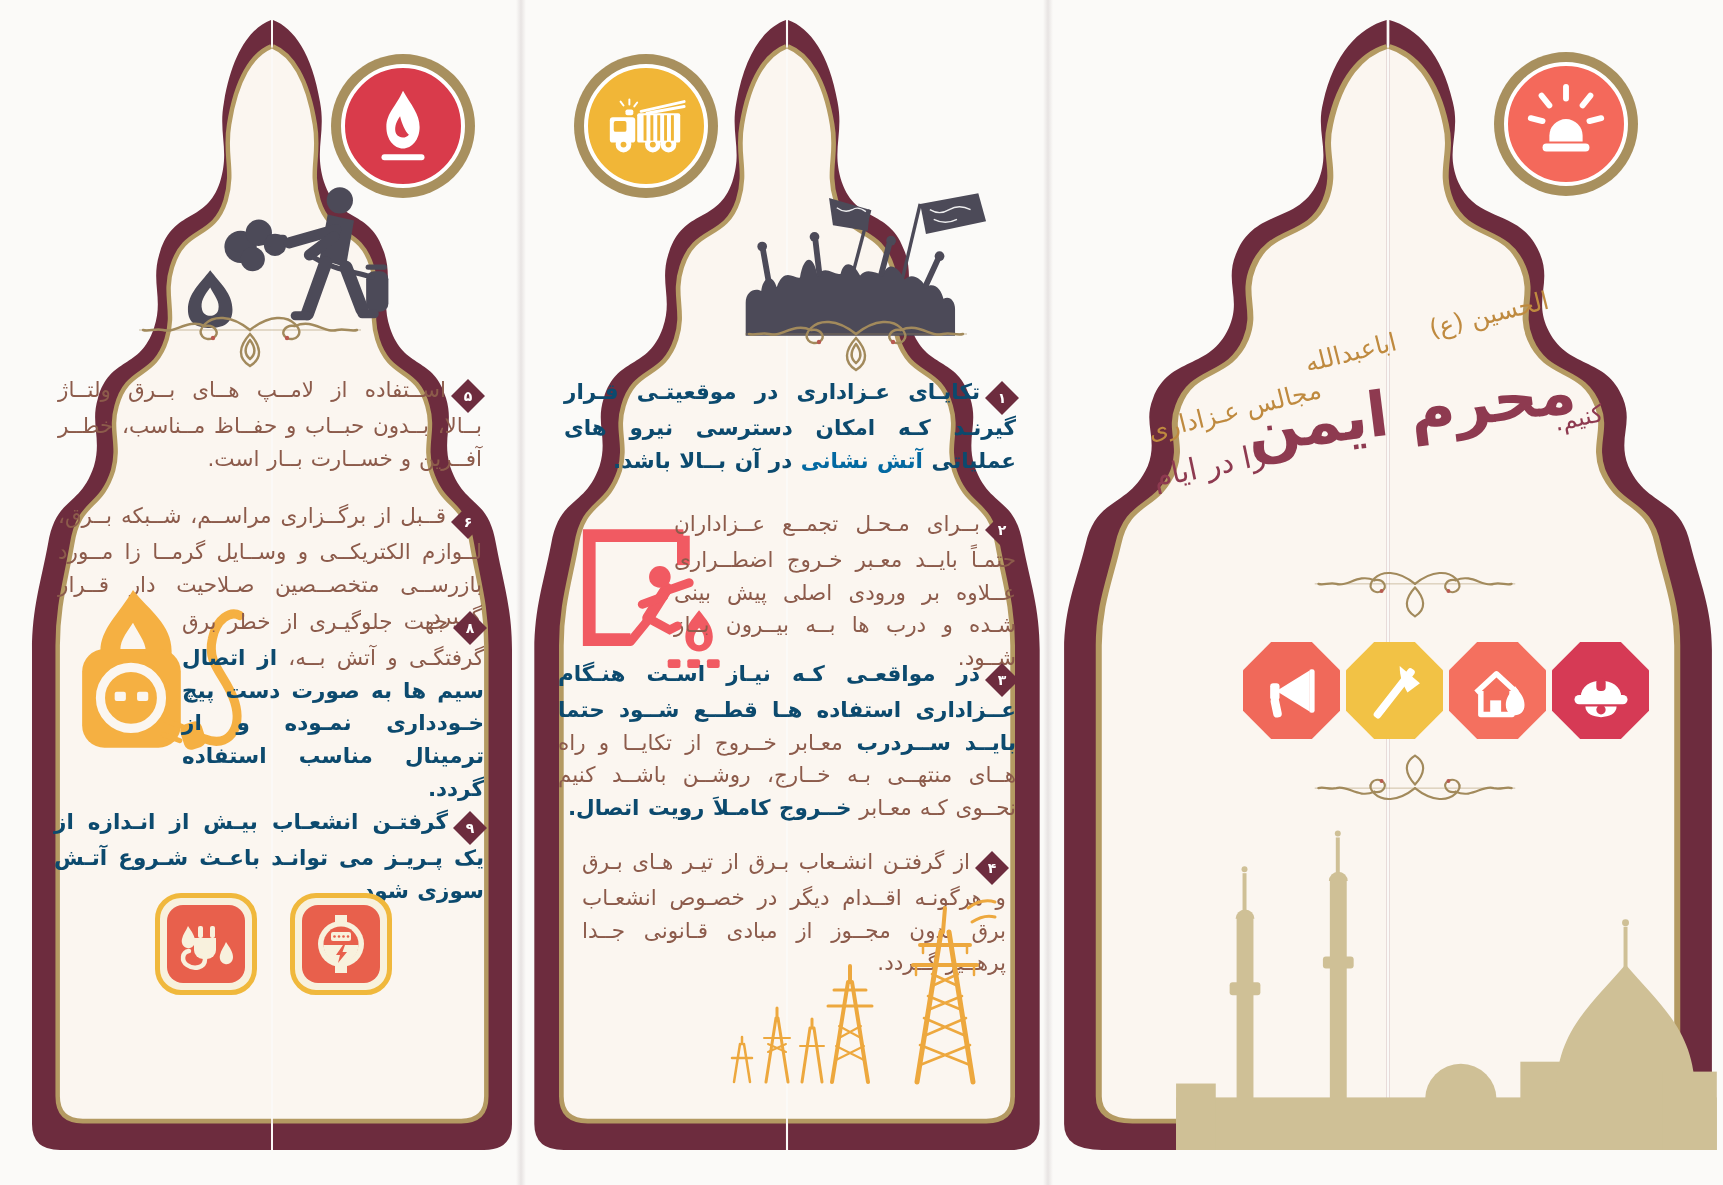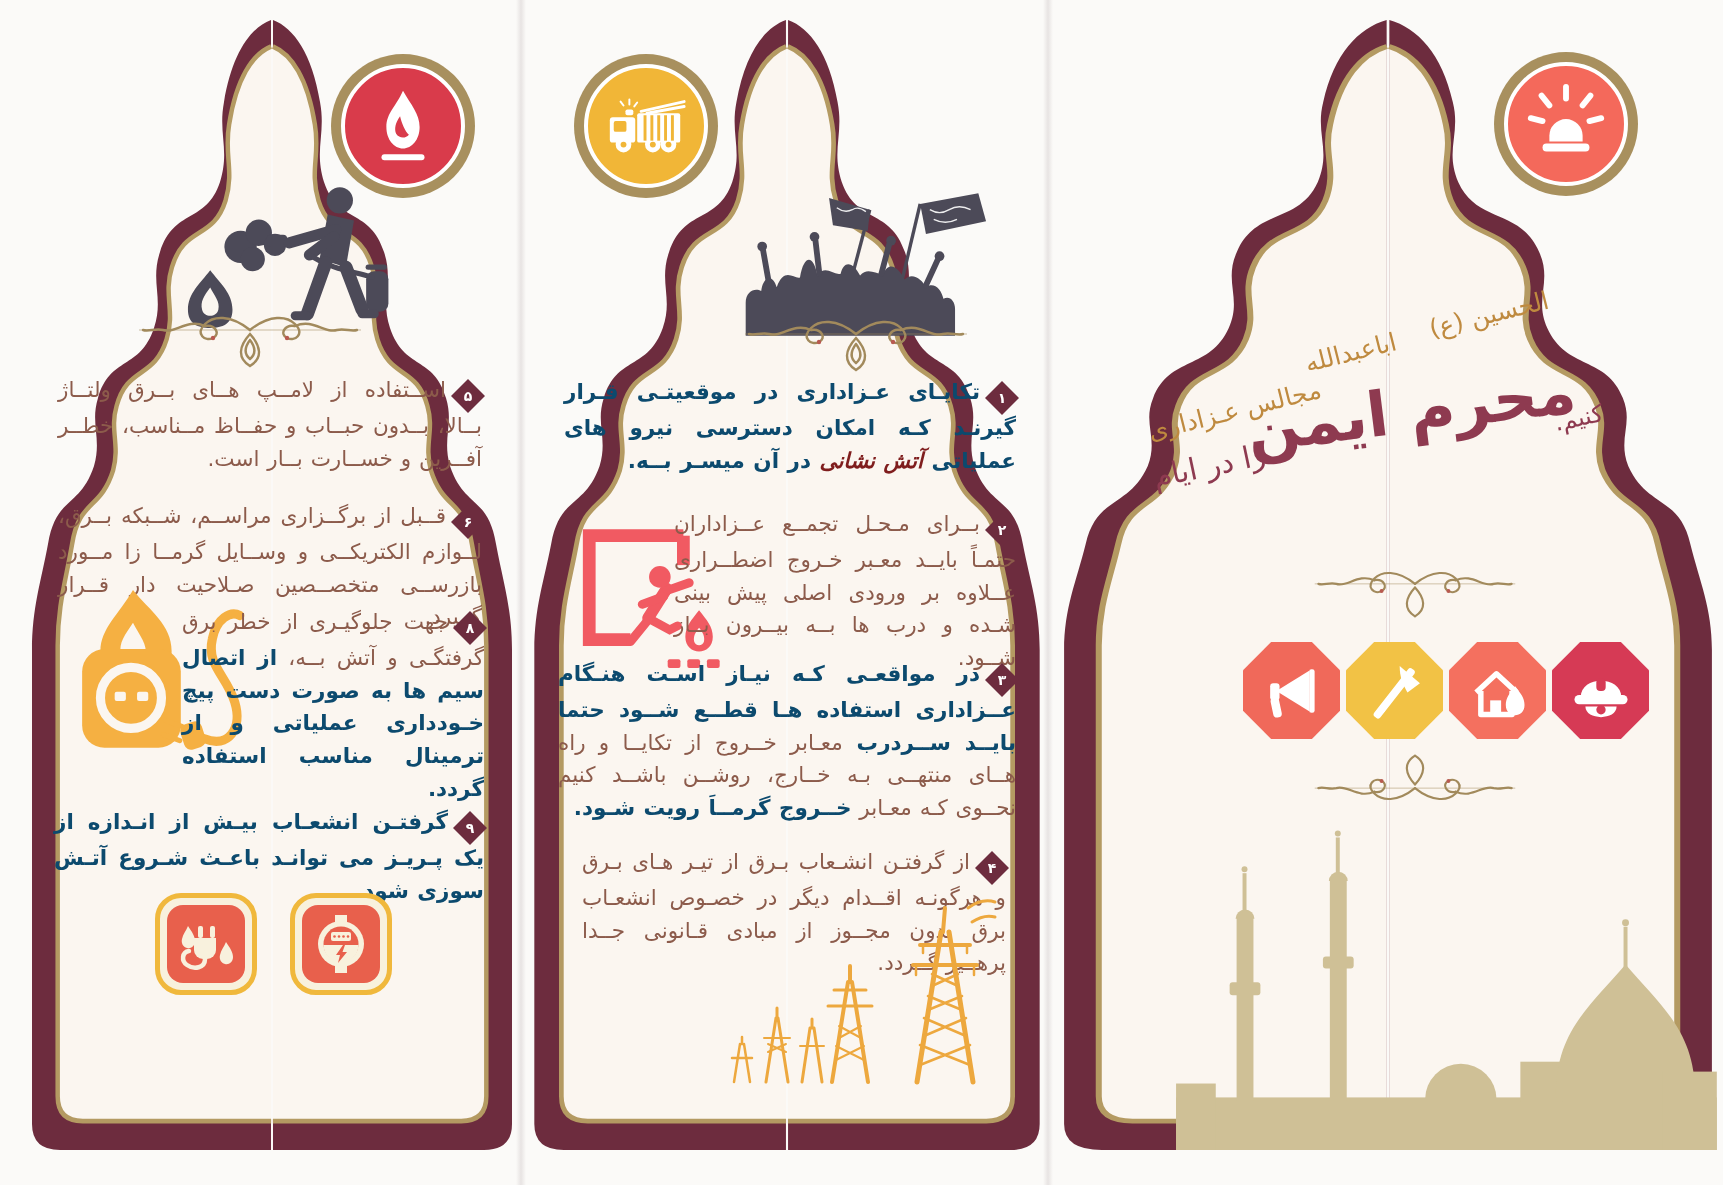--- a/index.html
+++ b/index.html
@@ -9,21 +9,21 @@
   .arch{position:absolute;inset:0;width:100%;height:100%;}
   .arch-outer{fill:#6d2c3e;}
   .arch-fill{fill:#fbf6f0;}
   .arch-line{fill:none;stroke:#b49a62;stroke-width:5;}
   .badge{position:absolute;width:116px;height:116px;border-radius:50%;border:4px solid #fff;
          box-shadow:0 0 0 10px #a8905e;display:flex;align-items:center;justify-content:center;z-index:5;}
   .badge svg{width:88px;height:88px;}
   .content{position:absolute;inset:0;z-index:2;}
   .item{position:absolute;direction:rtl;text-align:justify;font-size:21.5px;line-height:1.52;
         margin:0;color:#5b5665;word-spacing:1px;}
-  .seg-brown{color:#8c5b4b;} .seg-gray{color:#0c4a6e;font-weight:bold;} .seg-red{color:#7f1d1d;font-weight:bold;font-style:italic;}
+  .seg-brown{color:#8c5b4b;} .seg-gray{color:#0c4a6e;font-weight:bold;} .seg-red{color:#0369a1;font-weight:bold;}
   .nd{display:inline-block;width:24px;height:24px;background:#6d2c3e;transform:rotate(45deg);
       margin:2px 2px 2px 10px;vertical-align:-4px;text-align:center;}
   .nd i{display:block;transform:rotate(-45deg);font-style:normal;color:#fff;font-size:14px;
         font-weight:bold;line-height:24px;}
   .flourish{position:absolute;}
   .sq-icon{position:absolute;width:102px;height:102px;border:5px solid #f0b83c;border-radius:26px;
            background:#f8f1dd;box-sizing:border-box;padding:7px;}
   .sq-icon .inner{width:100%;height:100%;background:#e8604c;border-radius:16px;
                   display:flex;align-items:center;justify-content:center;}
   .sq-icon svg{width:64px;height:64px;}
@@ -111,21 +111,21 @@
         <rect x="8" y="60" width="97" height="97" rx="22" fill="#f5b042"></rect>
         <circle cx="56" cy="108" r="30" fill="none" stroke="#fbf6f0" stroke-width="9"></circle>
         <rect x="40" y="102" width="11" height="9" rx="2" fill="#fbf6f0"></rect>
         <rect x="62" y="102" width="11" height="9" rx="2" fill="#fbf6f0"></rect>
         <path d="M128,148 C152,158 166,138 158,112 C150,86 130,76 136,50 C140,30 154,22 163,27" fill="none" stroke="#f5b042" stroke-width="9" stroke-linecap="round"></path>
         <rect x="106" y="132" width="22" height="26" rx="7" fill="#f5b042" transform="rotate(-18 117 145)"></rect>
         <path d="M106,136 L90,130 M104,150 L88,144" stroke="#f5b042" stroke-width="5" stroke-linecap="round"></path>
       </svg>
 
       <p class="item" style="right:34px;top:598px;width:302px;">
-        <span class="nd"><i>۸</i></span><span><span class="seg-brown">جهت جلوگیـری از خطر برق گرفتگـی و آتش بــه، </span><span class="seg-gray">از اتصال سیم ها به صورت دست پیچ خـودداری عملیاتی و از ترمینال مناسب استفاده گردد.</span></span>
+        <span class="nd"><i>۸</i></span><span><span class="seg-brown">جهت جلوگیـری از خطر برق گرفتگـی و آتش بــه، </span><span class="seg-gray">از اتصال سیم ها به صورت دست پیچ خـودداری نمـوده و از ترمینال مناسب استفاده گردد.</span></span>
       </p>
       <p class="item" style="right:34px;top:798px;width:430px;">
         <span class="nd"><i>۹</i></span><span><span class="seg-gray">گرفتـن انشعـاب بیـش از انـدازه از یک پـریـز می توانـد باعـث شـروع آتـش سوزی شود.</span></span>
       </p>
 
       <div class="sq-icon" style="left:129px;top:885px;">
         <div class="inner">
           <svg viewBox="0 0 64 64">
             <g fill="#f8f1dd">
               <path d="M20,26 h22 v12 a9,9 0 0 1 -9,9 h-4 a9,9 0 0 1 -9,-9 Z"></path>
@@ -236,21 +236,21 @@
           <path d="M115,22 C135,6 152,8 160,16 C170,26 160,34 152,30 C144,26 150,16 160,18"></path>
           <path d="M160,18 C178,10 190,26 202,22 C210,20 216,24 222,22"></path>
           <path d="M115,26 C104,38 102,50 115,58 C128,50 126,38 115,26 Z"></path>
           <path d="M115,32 C109,40 109,46 115,51 C121,46 121,40 115,32"></path>
         </g>
         <circle cx="78" cy="30" r="2.2" fill="#b85a50"></circle>
           <circle cx="152" cy="30" r="2.2" fill="#b85a50"></circle>
       </svg>
 
       <p class="item" style="right:30px;top:368px;width:452px;">
-        <span class="nd"><i>۱</i></span><span><span class="seg-gray">تکایـای عـزاداری در موقعیتـی قـرار گیرنـد کـه امکان دسترسی نیرو های عملیاتی </span><span class="seg-red">آتش نشانی</span><span class="seg-gray"> در آن میسـر بــه.</span></span>
+        <span class="nd"><i>۱</i></span><span><span class="seg-gray">تکایـای عـزاداری در موقعیتـی قـرار گیرنـد کـه امکان دسترسی نیرو های عملیاتی </span><span class="seg-red">آتش نشانی</span><span class="seg-gray"> در آن بــالا باشد.</span></span>
       </p>
 
       <svg style="position:absolute;left:45px;top:512px;" width="158" height="152" viewBox="0 0 160 155">
         <g stroke="#f15a62" fill="none">
           <path stroke-width="13" d="M112,16 H16 V122 H58"></path>
           <path stroke-width="13" d="M112,16 V46"></path>
         </g>
         <circle cx="88" cy="58" r="11" fill="#f15a62"></circle>
         <g stroke="#f15a62" fill="none" stroke-linecap="round">
           <path stroke-width="12" d="M76,100 L95,70"></path>
@@ -264,21 +264,21 @@
           <rect x="96" y="142" width="13" height="9" rx="2"></rect>
             <rect x="116" y="142" width="13" height="9" rx="2"></rect>
             <rect x="136" y="142" width="13" height="9" rx="2"></rect>
         </g>
       </svg>
 
       <p class="item" style="right:30px;top:500px;width:342px;">
         <span class="nd"><i>۲</i></span><span><span class="seg-brown">بــرای مـحـل تجمــع عــزاداران حتمـاً بایــد معـبر خـروج اضطــراری عــلاوه بر ورودی اصلی پیش بینی شـده و درب ها بــه بیــرون بــاز شــود.</span></span>
       </p>
       <p class="item" style="right:30px;top:650px;width:458px;">
-        <span class="nd"><i>۳</i></span><span><span class="seg-gray">در مواقعـی کـه نیـاز اسـت هنـگام عــزاداری استفاده هـا قطــع شــود حتما بایــد ســردرب </span><span class="seg-brown">معـابر خــروج از تکایــا و راه هــای منتهــی بـه خــارج، روشــن باشــد کنیم نحــوی کـه معـابر </span><span class="seg-gray">خــروج گرمــاَ رویت شـود.</span></span>
+        <span class="nd"><i>۳</i></span><span><span class="seg-gray">در مواقعـی کـه نیـاز اسـت هنـگام عــزاداری استفاده هـا قطــع شــود حتما بایــد ســردرب </span><span class="seg-brown">معـابر خــروج از تکایــا و راه هــای منتهــی بـه خــارج، روشــن باشــد کنیم نحــوی کـه معـابر </span><span class="seg-gray">خــروج کامـلاَ رویت اتصال.</span></span>
       </p>
       <p class="item" style="right:40px;top:838px;width:424px;">
         <span class="nd"><i>۴</i></span><span><span class="seg-brown">از گرفتـن انشـعاب بـرق از تیـر هـای بـرق و هرگونـه اقــدام دیگر در خصـوص انشعـاب برق بدون مجــوز از مبادی قـانونی جــدا پرهــیز گــردد.</span></span>
       </p>
 
       <svg style="position:absolute;left:182px;top:862px;" width="300" height="215" viewBox="0 0 300 215">
         <g stroke="#eda83e" fill="none" stroke-linecap="round">
           <path stroke-width="5" d="M207,212 L231,62 M263,212 L239,62"></path>
           <path stroke-width="4" d="M233,62 L235,38"></path>
           <path stroke-width="2.5" d="M210,195 L260,175 M260,195 L210,175 M214,166 L256,148 M256,166 L214,148 M218,140 L252,126 M252,140 L218,126 M222,116 L248,104 M248,116 L222,104"></path>

